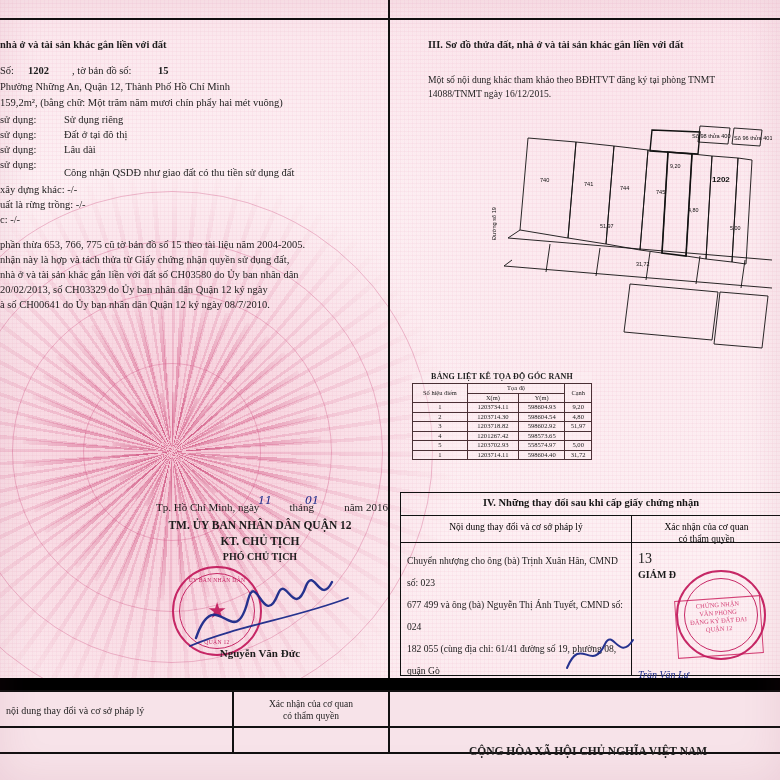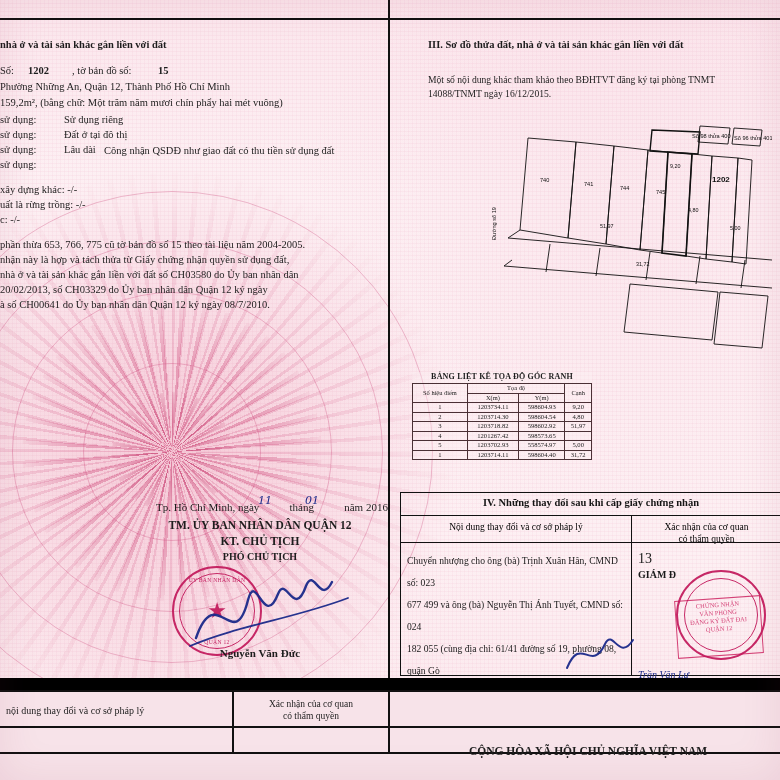--- a/index.html
+++ b/index.html
@@ -335,21 +335,21 @@
   <div class="t" style="left:0px; top:113px;">sử dụng:</div>
   <div class="t" style="left:64px; top:113px;">Sử dụng riêng</div>
 
   <div class="t" style="left:0px; top:128px;">sử dụng:</div>
   <div class="t" style="left:64px; top:128px;">Đất ở tại đô thị</div>
 
   <div class="t" style="left:0px; top:143px;">sử dụng:</div>
   <div class="t" style="left:64px; top:143px;">Lâu dài</div>
 
   <div class="t" style="left:0px; top:158px;">sử dụng:</div>
-  <div class="t" style="left:64px; top:144px;margin-left:40px;">Công nhận QSDĐ như giao đất có thu tiền sử dụng đất</div>
+  <div class="t" style="left:64px; top:166px;">Công nhận QSDĐ như giao đất có thu tiền sử dụng đất</div>
 
   <div class="t" style="left:0px; top:183px;">xây dựng khác: -/-</div>
   <div class="t" style="left:0px; top:198px;">uất là rừng trồng: -/-</div>
   <div class="t" style="left:0px; top:213px;">c: -/-</div>
 
   <div class="t" style="left:0px; top:238px;">phần thừa 653, 766, 775 cũ tờ bản đồ số 15 theo tài liệu năm 2004-2005.</div>
   <div class="t" style="left:0px; top:253px;">nhận này là hợp và tách thửa từ Giấy chứng nhận quyền sử dụng đất,</div>
   <div class="t" style="left:0px; top:268px;">nhà ở và tài sản khác gắn liền với đất số CH03580 do Ủy ban nhân dân</div>
   <div class="t" style="left:0px; top:283px;">20/02/2013, số CH03329 do Ủy ban nhân dân Quận 12 ký ngày</div>
   <div class="t" style="left:0px; top:298px;">à số CH00641 do Ủy ban nhân dân Quận 12 ký ngày 08/7/2010.</div>

